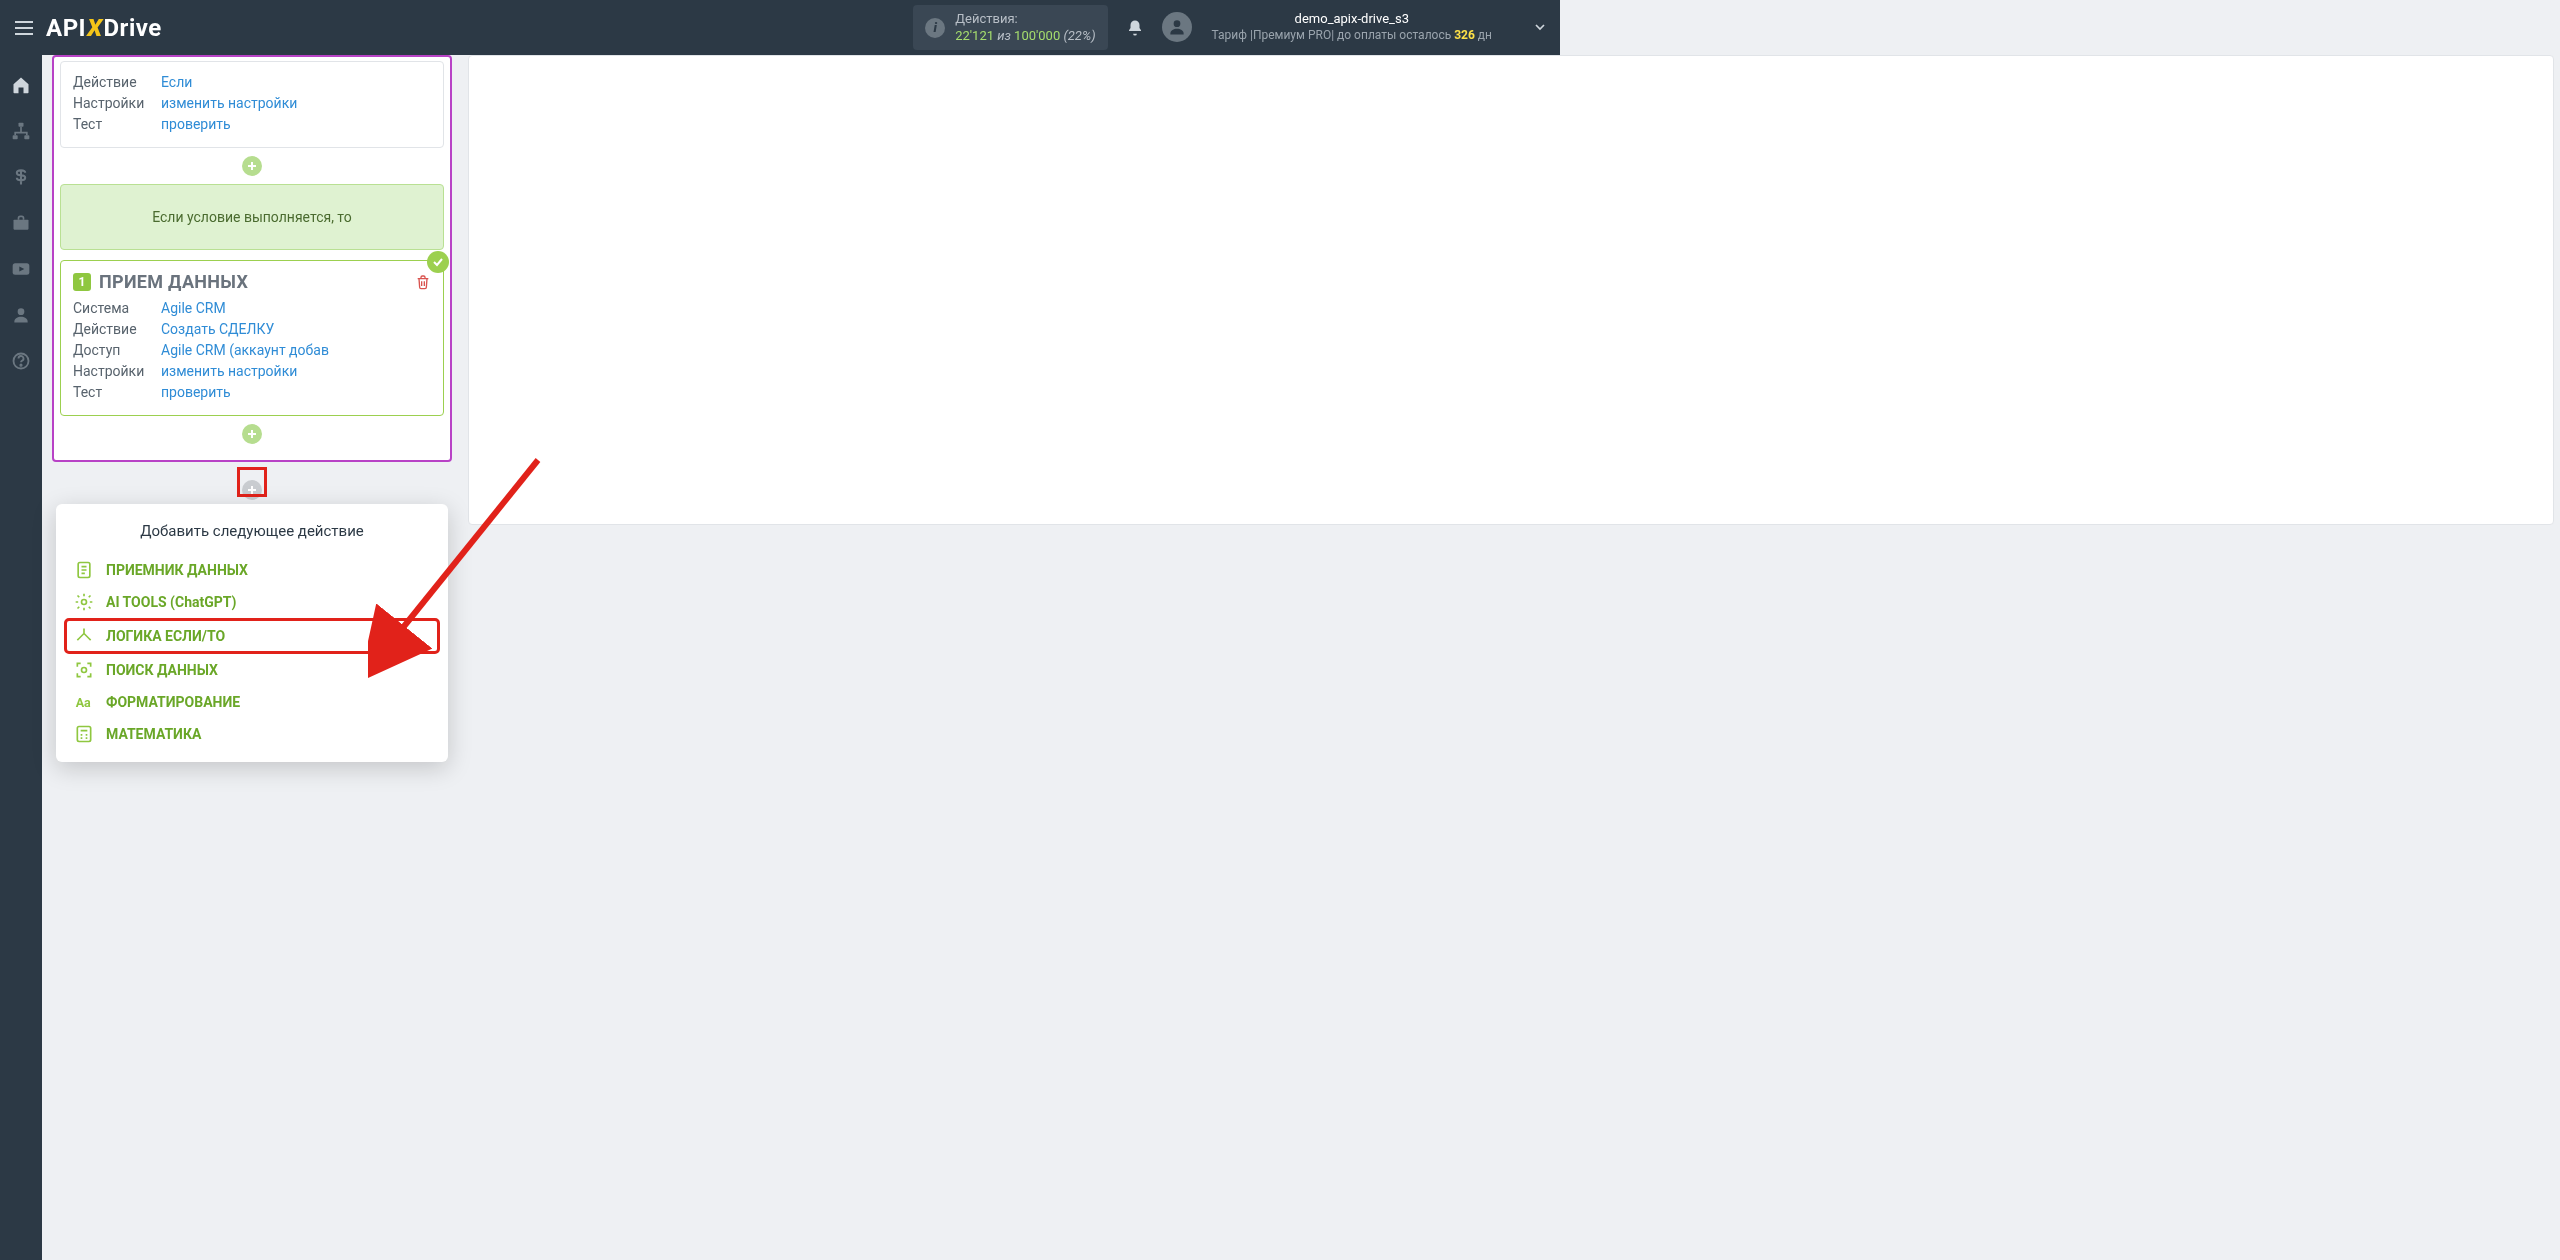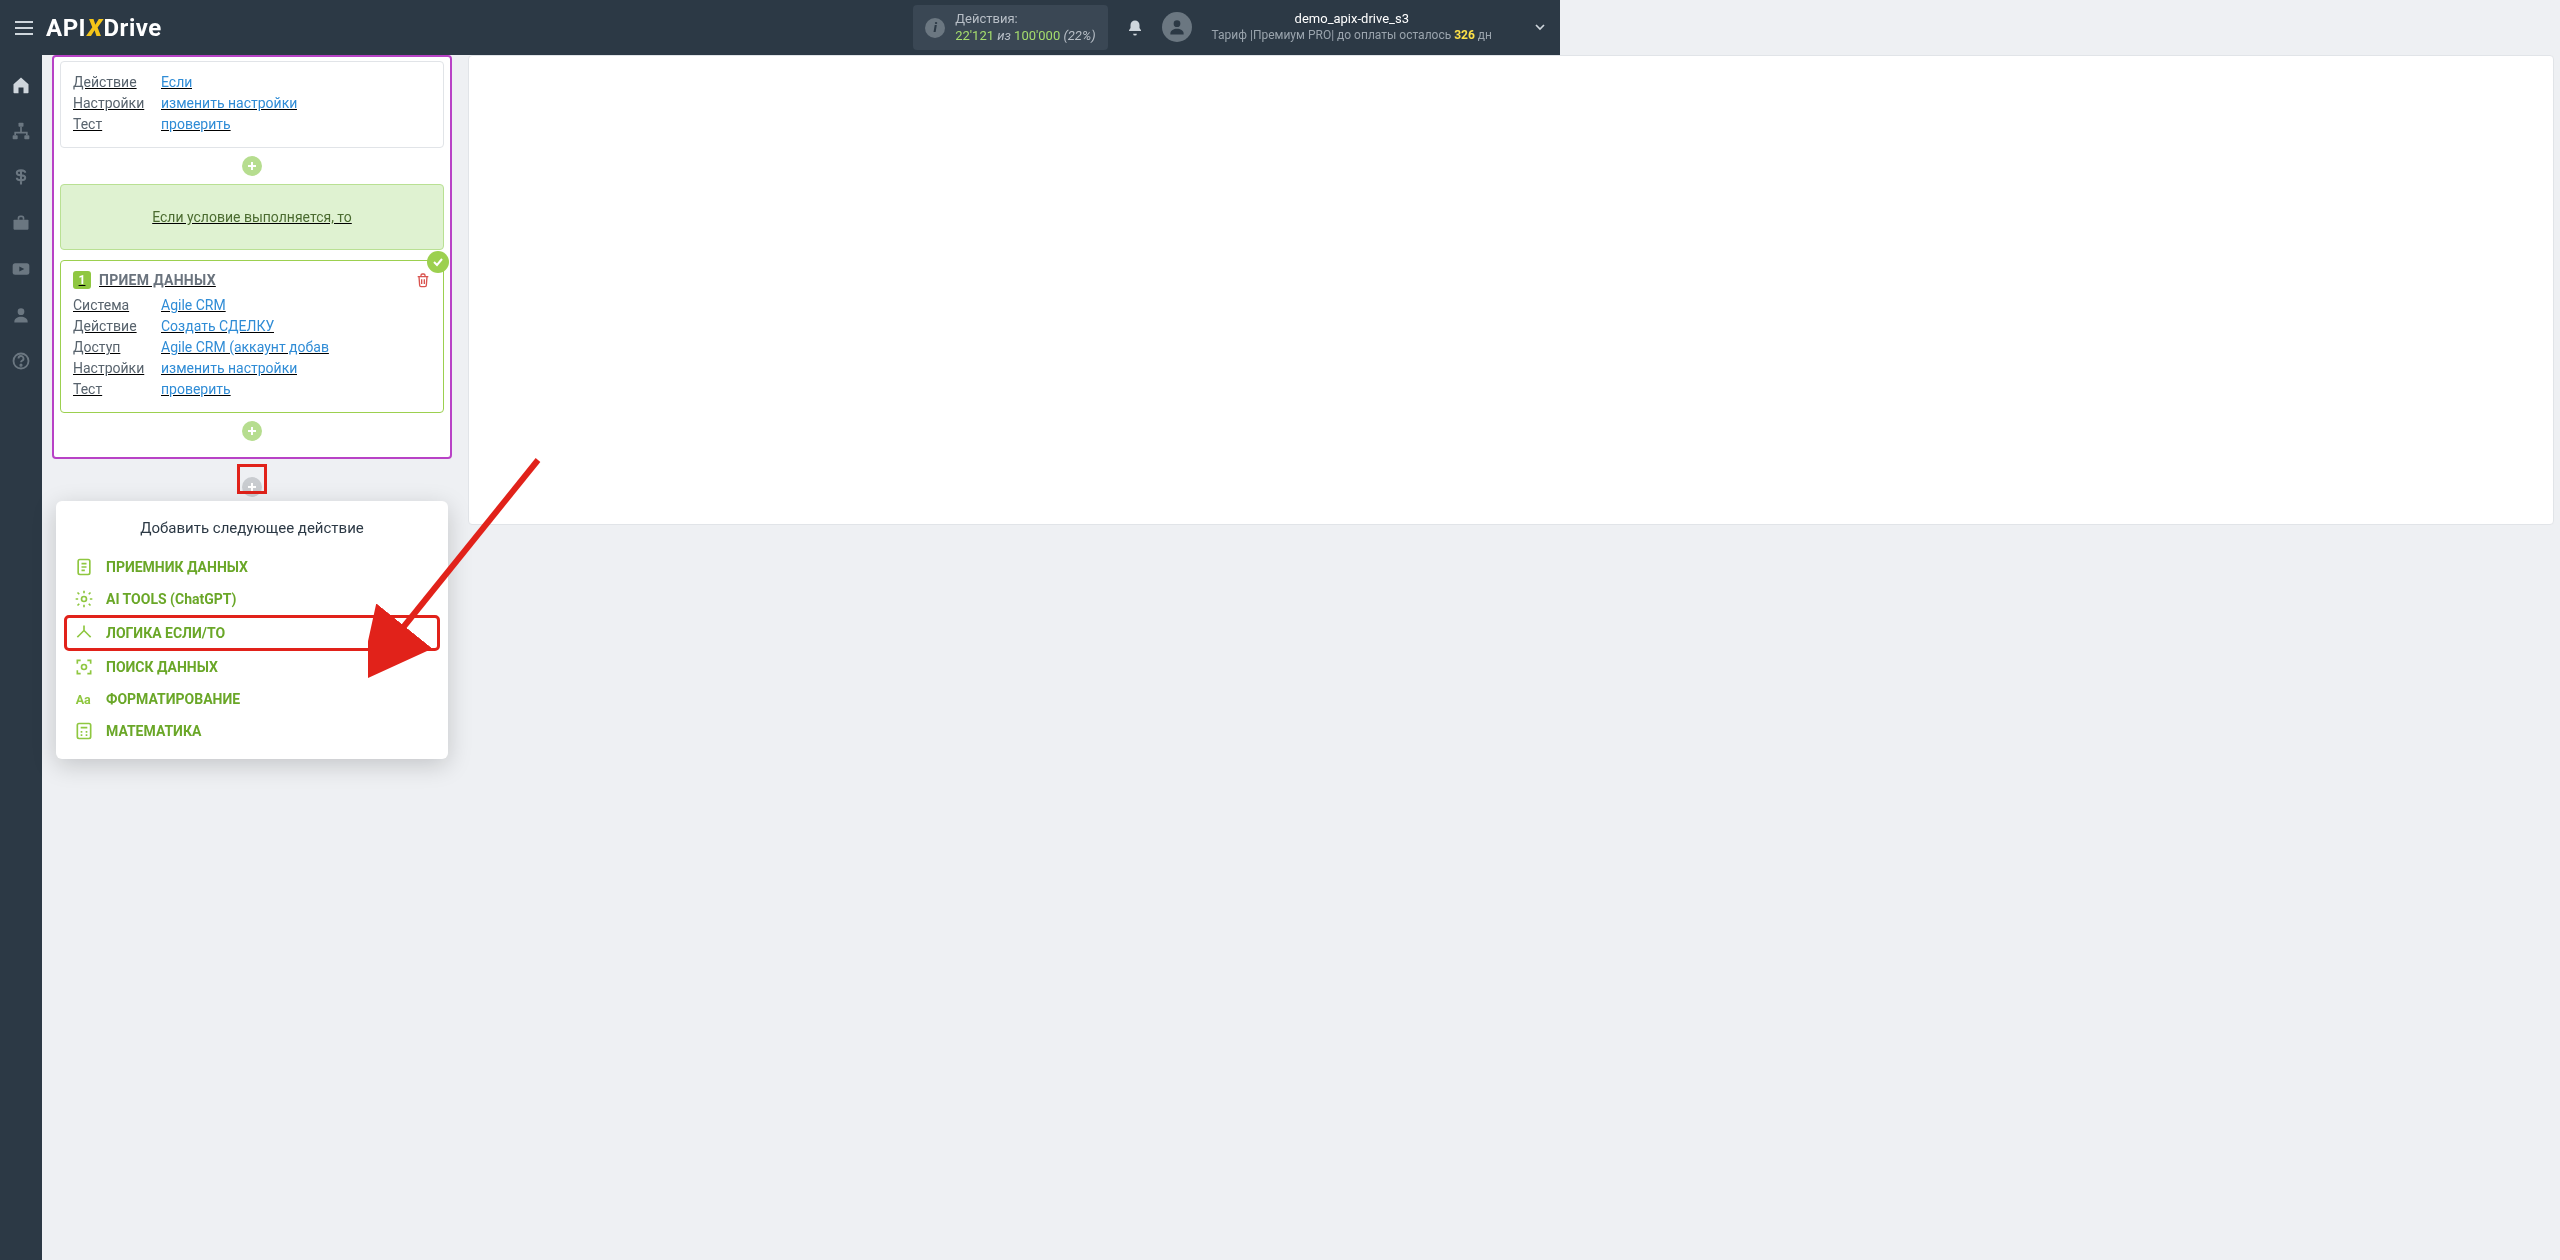--- a/index.html
+++ b/index.html
@@ -30,29 +30,29 @@
 .sidebar .sic { width: 20px; height: 20px; color: #6b7781; cursor: pointer; }
 .sidebar .sic.active { color: #cfd6dc; }
 
 
 .main { position: absolute; left: 42px; top: 55px; right: 0; bottom: 0; display: flex; }
 .left-col { width: 420px; padding: 0 6px; position: relative; }
 .right-col { flex: 1; padding: 0 6px; }
 .white-panel { background: #fff; border: 1px solid #e1e4e8; border-radius: 4px; height: 470px; }
 
 
-.purple-frame { border: 2px solid #b842c6; border-radius: 4px; background: #fff; padding: 0 6px 8px; margin: 0 4px; text-decoration: underline; }
+.purple-frame { border: 2px solid #b842c6; border-radius: 4px; background: #fff; padding: 0 6px 8px; margin: 0 4px; }
 .wcard { border: 1px solid #e1e4e8; border-radius: 4px; padding: 10px 12px 12px; margin-top: 4px; position: relative; background: #fff; }
 .wcard.green-b { border-color: #9cd04f; }
 .wcard .row { display: flex; font-size: 14px; line-height: 1.5; }
 .wcard .row .lbl { width: 88px; color: #58636d; }
 .wcard .row .val { color: #2f8cd6; cursor: pointer; white-space: nowrap; overflow: hidden; }
 .card-head { display: flex; align-items: center; gap: 8px; margin-bottom: 6px; }
 .badge1 { background: #8fc740; color: #fff; font-size: 12px; font-weight: 700; width: 18px; height: 18px; border-radius: 3px; display: flex; align-items: center; justify-content: center; }
-.card-title { color: #6a737d; font-weight: 700; font-size: 14px; letter-spacing: 0.3px; }
+.card-title { color: #6a737d; font-weight: 700; font-size: 18px; letter-spacing: 0.3px; }
 .trash { margin-left: auto; color: #d9534f; cursor: pointer; }
 .check-badge { position: absolute; right: -6px; top: -10px; width: 22px; height: 22px; background: #9cd04f; border-radius: 50%; display: flex; align-items: center; justify-content: center; }
 .plus-circ { width: 20px; height: 20px; border-radius: 50%; background: #c9ccd0; display: flex; align-items: center; justify-content: center; margin: 8px auto; cursor: pointer; }
 .plus-circ.green { background: #b6dd8f; }
 .cond-bar { background: #dff2d1; border: 1px solid #b9e093; color: #4a6b2f; font-size: 14px; text-align: center; padding: 24px; border-radius: 4px; margin-top: 6px; }
 
 
 .plus-after { position: relative; width: 100%; display: flex; justify-content: center; margin-top: 10px; }
 .red-box-sm { position: absolute; border: 3px solid #e1221a; width: 30px; height: 30px; left: 50%; top: -5px; transform: translateX(-50%); }
 

